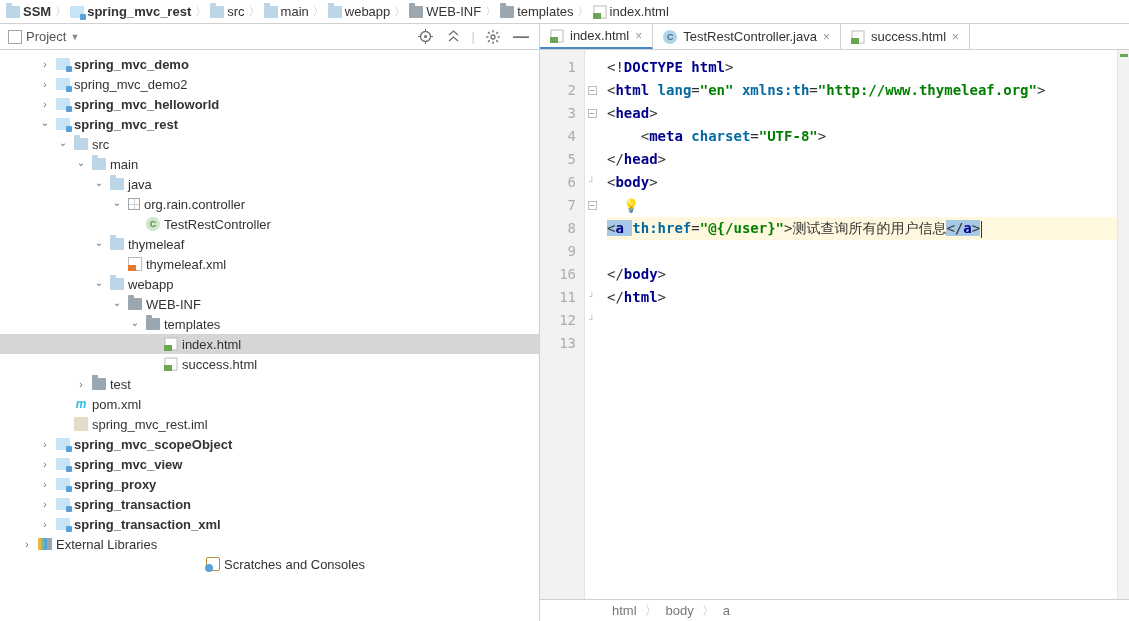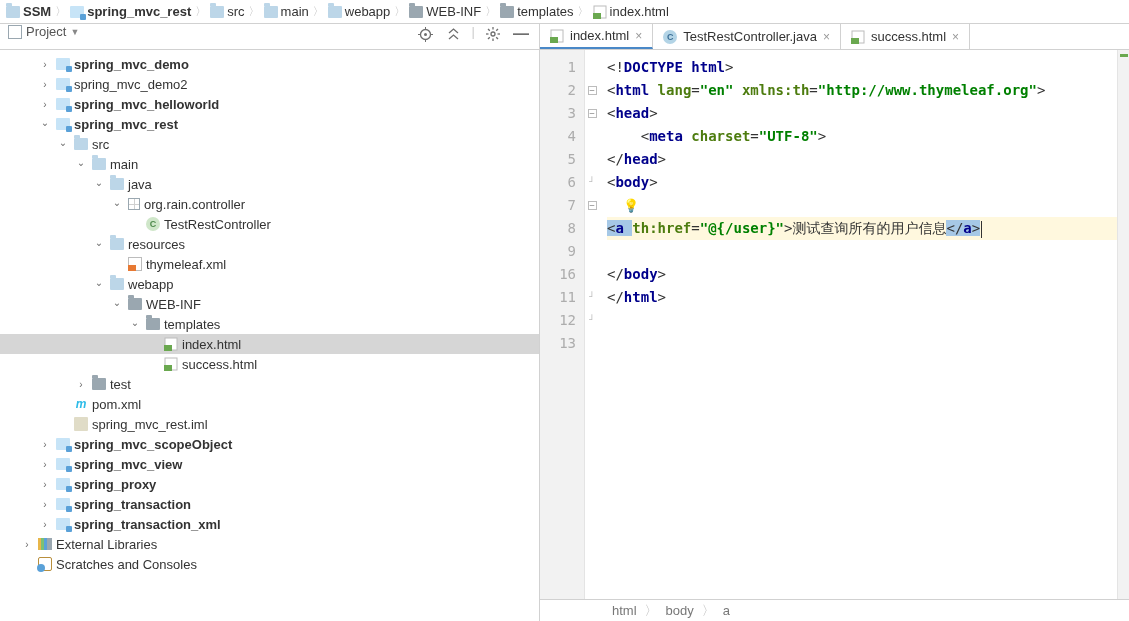--- a/index.html
+++ b/index.html
@@ -12,21 +12,21 @@
 .breadcrumb .sep { color: #bbb; font-size: 11px; }
 .folder-icon { width: 14px; height: 12px; background: #bcd6e8; border-radius: 1px; display: inline-block; position: relative; }
 .folder-icon::before { content:""; position:absolute; top:-3px; left:0; width:6px; height:3px; background:#bcd6e8; border-radius:1px 1px 0 0; }
 .folder-icon.dark { background:#9aa7b0; }
 .folder-icon.dark::before { background:#9aa7b0; }
 .html-icon { width:14px; height:14px; display:inline-flex; align-items:flex-end; justify-content:flex-start; }
 .html-icon svg { width:14px; height:14px; }
 
 
 .row2 { display:flex; height:26px; border-bottom:1px solid #d1d1d1; }
-.project-head { flex: 0 0 540px; display:flex; align-items:flex-start; padding:0 8px; gap:8px; border-right:1px solid #d1d1d1; }
+.project-head { flex: 0 0 540px; display:flex; align-items:center; padding:0 8px; gap:8px; border-right:1px solid #d1d1d1; }
 .project-head .title { display:flex; align-items:center; gap:4px; font-weight:normal; color:#555;}
 .project-head .spacer { flex:1; }
 .tool-btn { width:20px; height:20px; display:flex; align-items:center; justify-content:center; color:#6e6e6e; cursor:pointer; }
 .tabs { flex:1; display:flex; align-items:stretch; }
 .tab { display:flex; align-items:center; gap:6px; padding:0 10px; border-right:1px solid #d1d1d1; cursor:pointer; }
 .tab.active { background:#fff; border-bottom:2px solid #4a88c7; }
 .tab .close { color:#999; font-size:12px; }
 .java-icon { width:14px; height:14px; border-radius:50%; background:#b3d4e6; display:inline-flex; align-items:center; justify-content:center; font-size:9px; color:#3b6f97; font-weight:bold; }
 
 
@@ -55,21 +55,21 @@
 .gutter{width:45px;background:#f2f2f2;border-right:1px solid #e4e4e4;text-align:right;color:#adadad;padding:6px 8px 0 0;}
 .gutter div{height:23px;line-height:23px;}
 .folds{width:14px;background:#fff;padding-top:6px;}
 .folds div{height:23px;display:flex;align-items:center;justify-content:center;}
 .fold-mark{width:9px;height:9px;border:1px solid #bcbcbc;display:flex;align-items:center;justify-content:center;font-size:9px;color:#8c8c8c;line-height:1;}
 .code{flex:1;padding:6px 0 0 8px;overflow:hidden;}
 .code .line{height:23px;line-height:23px;white-space:pre;}
 .code .hl-line{background:#fff8de;}
 .t-tag{color:#00008b;font-weight:bold;}
 .t-brk{color:#333;}
-.t-attr{color:#4d7c0f;font-weight:bold;}
+.t-attr{color:#0369a1;font-weight:bold;}
 .t-str{color:#008000;font-weight:bold;}
 .t-kw{color:#00008b;font-weight:bold;}
 .t-txt{color:#333;}
 .sel{background:#a6c8e6;}
 .caret{display:inline-block;width:1px;height:17px;background:#333;vertical-align:middle;margin-left:1px;}
 .bulb{color:#f2a100;font-size:13px;}
 .rstripe{width:12px;background:#f2f2f2;border-left:1px solid #e4e4e4;position:relative;}
 .rstripe .mark{position:absolute;left:2px;width:8px;height:3px;}
 
 .statusbar{height:22px;border-top:1px solid #d1d1d1;display:flex;align-items:center;padding:0 12px;gap:10px;color:#777;}
@@ -241,21 +241,21 @@
           <span class="lbl">org.rain.controller</span>
         </div>
         <div class="tree-item" style="padding-left: 128px;">
           <span class="arrow"></span>
           <span class="class-icon">C</span>
           <span class="lbl">TestRestController</span>
         </div>
         <div class="tree-item" style="padding-left: 92px;">
           <span class="arrow" style="transform: translateY(-2px);">⌄</span>
           <span class="folder-icon"></span>
-          <span class="lbl">resources</span>
+          <span class="lbl">thymeleaf</span>
         </div>
         <div class="tree-item" style="padding-left: 110px;">
           <span class="arrow"></span>
           <span class="xml-icon"></span>
           <span class="lbl">thymeleaf.xml</span>
         </div>
         <div class="tree-item" style="padding-left: 92px;">
           <span class="arrow" style="transform: translateY(-2px);">⌄</span>
           <span class="folder-icon"></span>
           <span class="lbl">webapp</span>
@@ -328,21 +328,21 @@
         <div class="tree-item" style="padding-left: 38px;">
           <span class="arrow">›</span>
           <span class="module-icon"></span>
           <span class="lbl bold" style="font-weight: bold;">spring_transaction_xml</span>
         </div>
         <div class="tree-item" style="padding-left: 20px;">
           <span class="arrow">›</span>
           <span class="lib-icon"></span>
           <span class="lbl">External Libraries</span>
         </div>
-        <div class="tree-item" style="padding-left: 20px;">
+        <div class="tree-item" style="padding-left: 20px; justify-content: center;">
           <span class="arrow"></span>
           <span class="scratch-icon"></span>
           <span class="lbl">Scratches and Consoles</span>
         </div>
       </div>
 
     <div class="editor-wrap">
       <div class="editor">
         <div class="gutter" id="gutter">
             <div>1</div>

